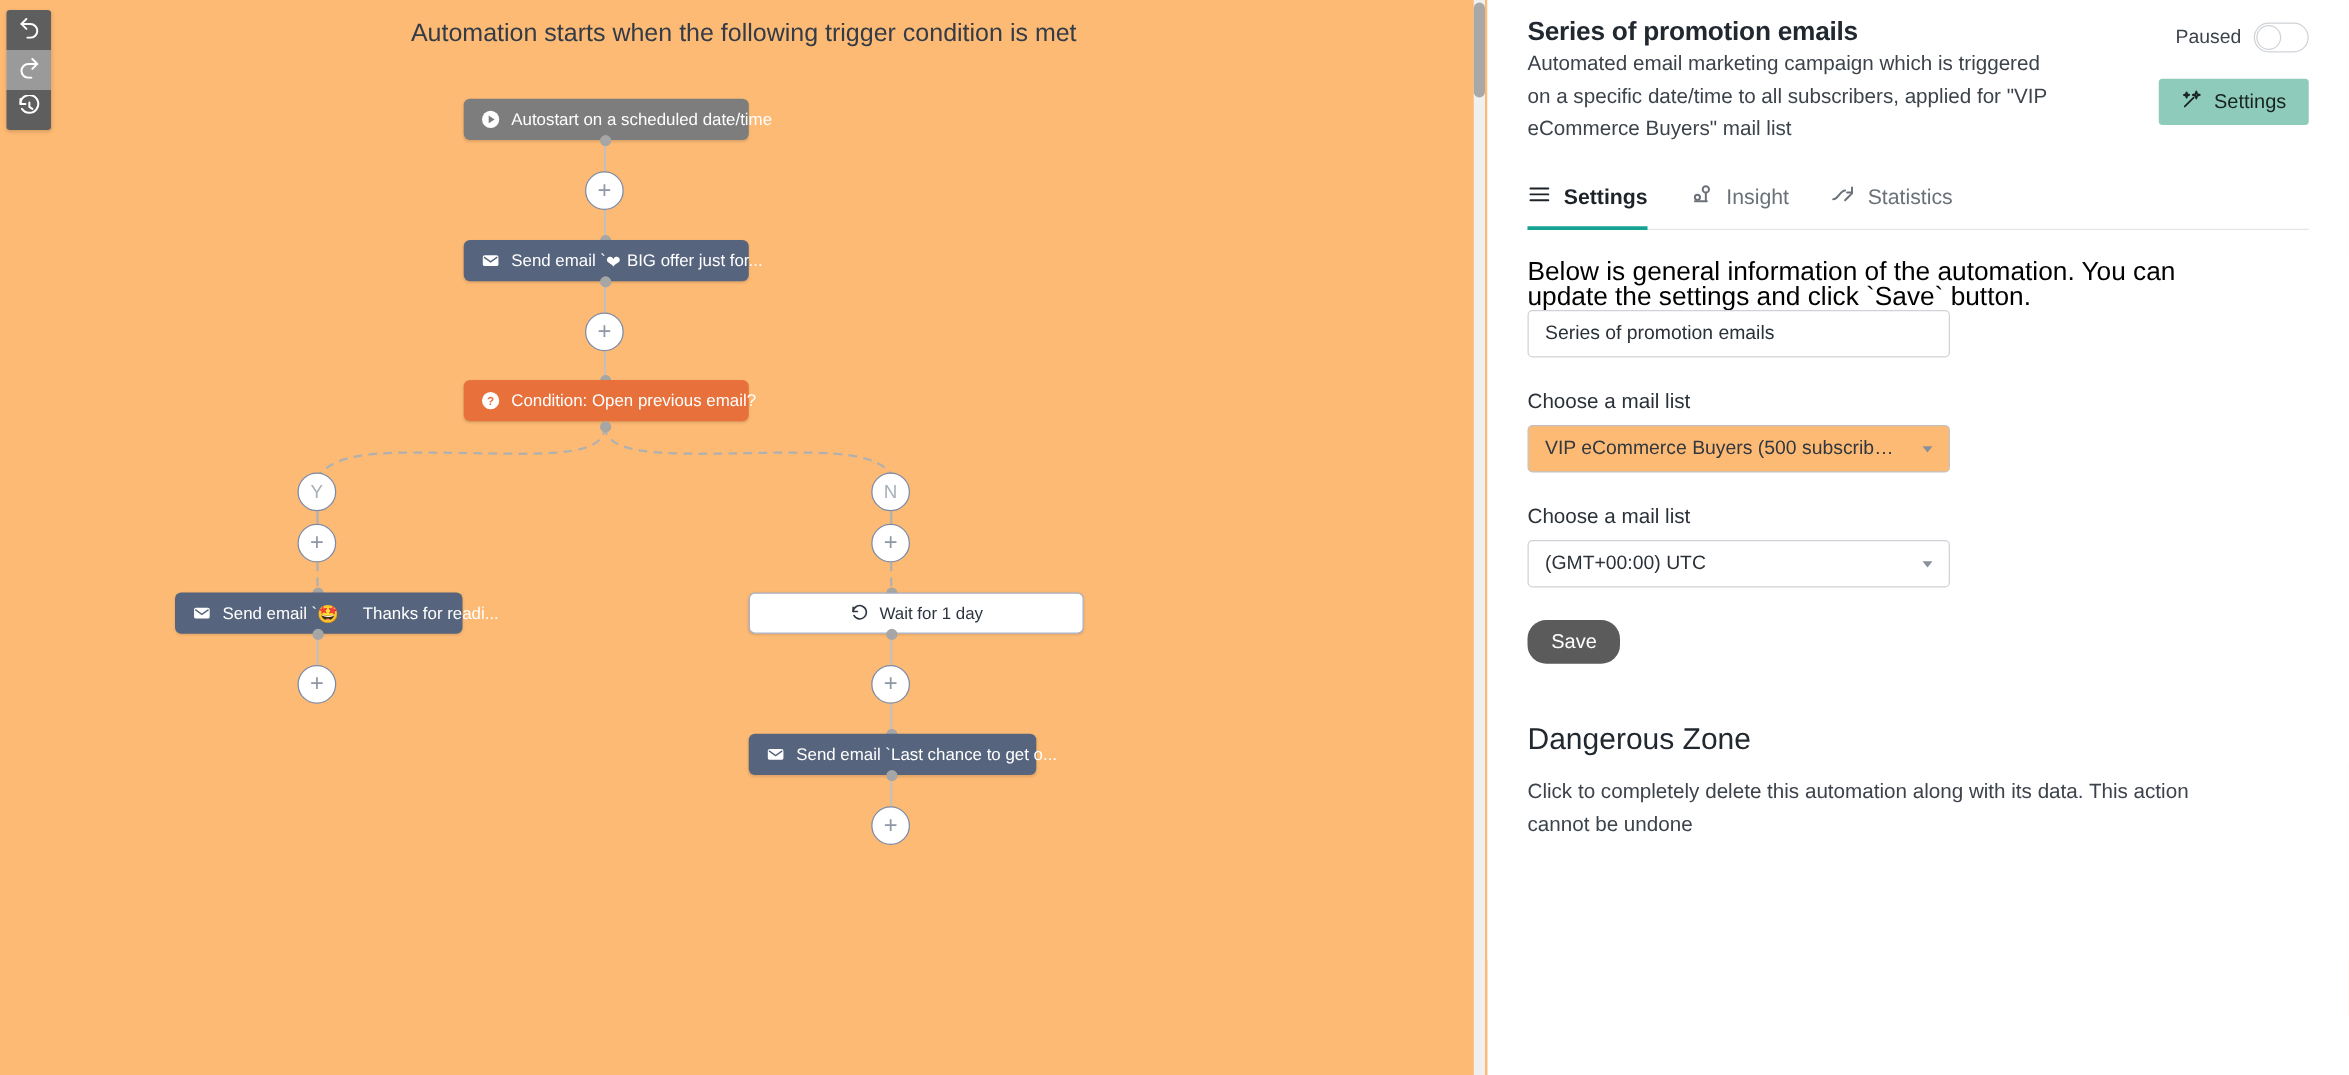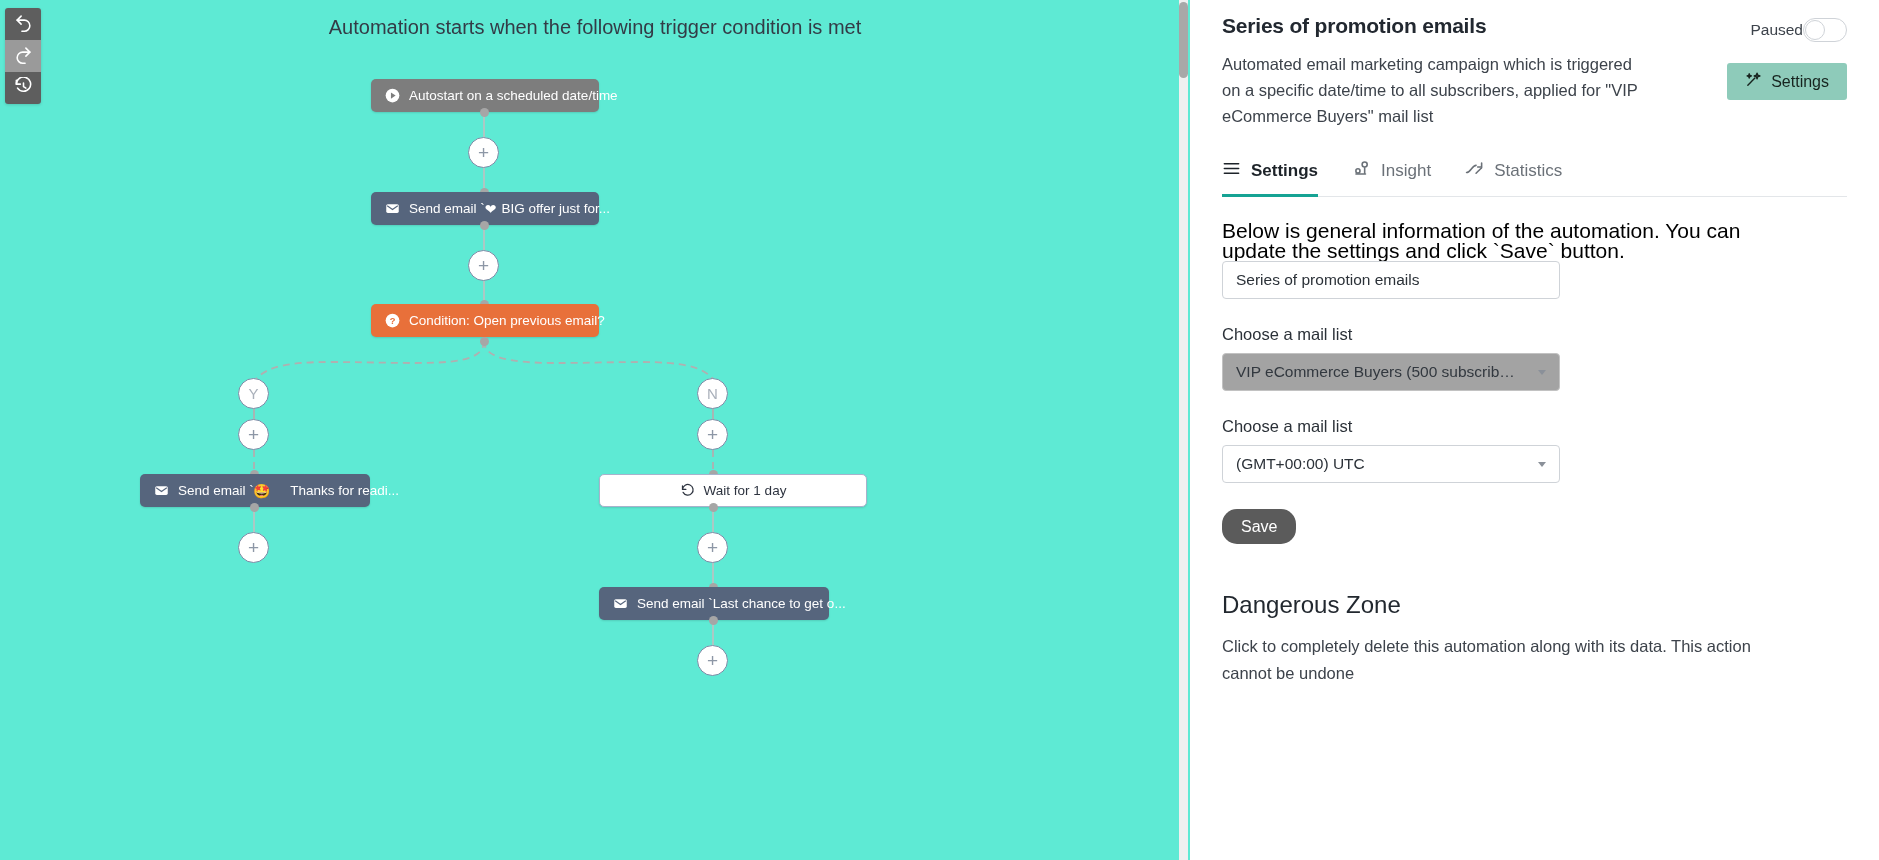--- a/index.html
+++ b/index.html
@@ -8,21 +8,21 @@
     font-family: "Liberation Sans", sans-serif;
     background: #ffffff;
     overflow: hidden;
   }
   #app { position: relative; width: 1879px; height: 860px; display: flex; }
 
   
   .canvas {
     position: relative;
     width: 1190px; height: 860px;
-    background: #5eead4;
+    background: #fdba74;
     overflow: hidden;
   }
   .canvas-title {
     position: absolute; top: 16px; left: 0; width: 1190px;
     text-align: center;
     font-size: 20px; color: #333b46; font-weight: 400;
   }
 
   
   .toolbar {
@@ -97,26 +97,25 @@
     position: relative;
     width: 689px; height: 768px;
     background: #ffffff;
     padding: 0 32px;
     overflow: hidden;
   }
   .panel-head { display: flex; align-items: flex-start; padding-top: 14px; }
   .panel-head-left { flex: 1; padding-right: 18px; }
   .panel-title { font-size: 21px; font-weight: 700; color: #222830; letter-spacing: -.2px; }
   .panel-desc {
-    margin-top: 13px;
     font-size: 16.5px; line-height: 26px; color: #3d434b; max-width: 420px;
   }
   .panel-head-right { width: 178px; display: flex; flex-direction: column; align-items: flex-end; }
 
-  .toggle-row { display: flex; align-items: center; gap: 0; margin-top: 4px; }
+  .toggle-row { display: flex; align-items: center; gap: 10px; margin-top: 4px; }
   .toggle-label { font-size: 15.5px; color: #3d434b; }
   .toggle {
     width: 44px; height: 24px; border-radius: 13px;
     border: 1px solid #cfd3d8; background: #fff;
     position: relative; cursor: pointer;
   }
   .toggle .knob {
     position: absolute; left: 1px; top: 1px;
     width: 20px; height: 20px; border-radius: 50%;
     background: #fff; border: 1px solid #cfd3d8;
@@ -159,21 +158,21 @@
     padding: 0 13px; font-size: 15.5px; color: #2b3138;
     font-family: inherit; background: #fff;
   }
   .select-box {
     width: 338px; height: 38px;
     border: 1px solid #cfd3d8; border-radius: 4px;
     padding: 0 13px; font-size: 15.5px; color: #2b3138;
     display: flex; align-items: center; justify-content: space-between;
     background: #fff; cursor: pointer;
   }
-  .select-box.disabled { background: #a3a3a3; border-color: #c2c2c2; color: #32383f; }
+  .select-box.disabled { background: #fdba74; border-color: #c2c2c2; color: #32383f; }
   .select-box .caret { border-left: 4.5px solid transparent; border-right: 4.5px solid transparent; border-top: 5.5px solid #8a9099; margin-left: 8px; }
   .select-box .sel-val { overflow: hidden; text-overflow: ellipsis; white-space: nowrap; }
 
   .save-btn {
     margin-top: 26px;
     background: #5b5b5b; color: #fff;
     border: none; border-radius: 15px;
     height: 35px; padding: 0 19px;
     font-size: 16px; font-family: inherit; cursor: pointer;
   }

